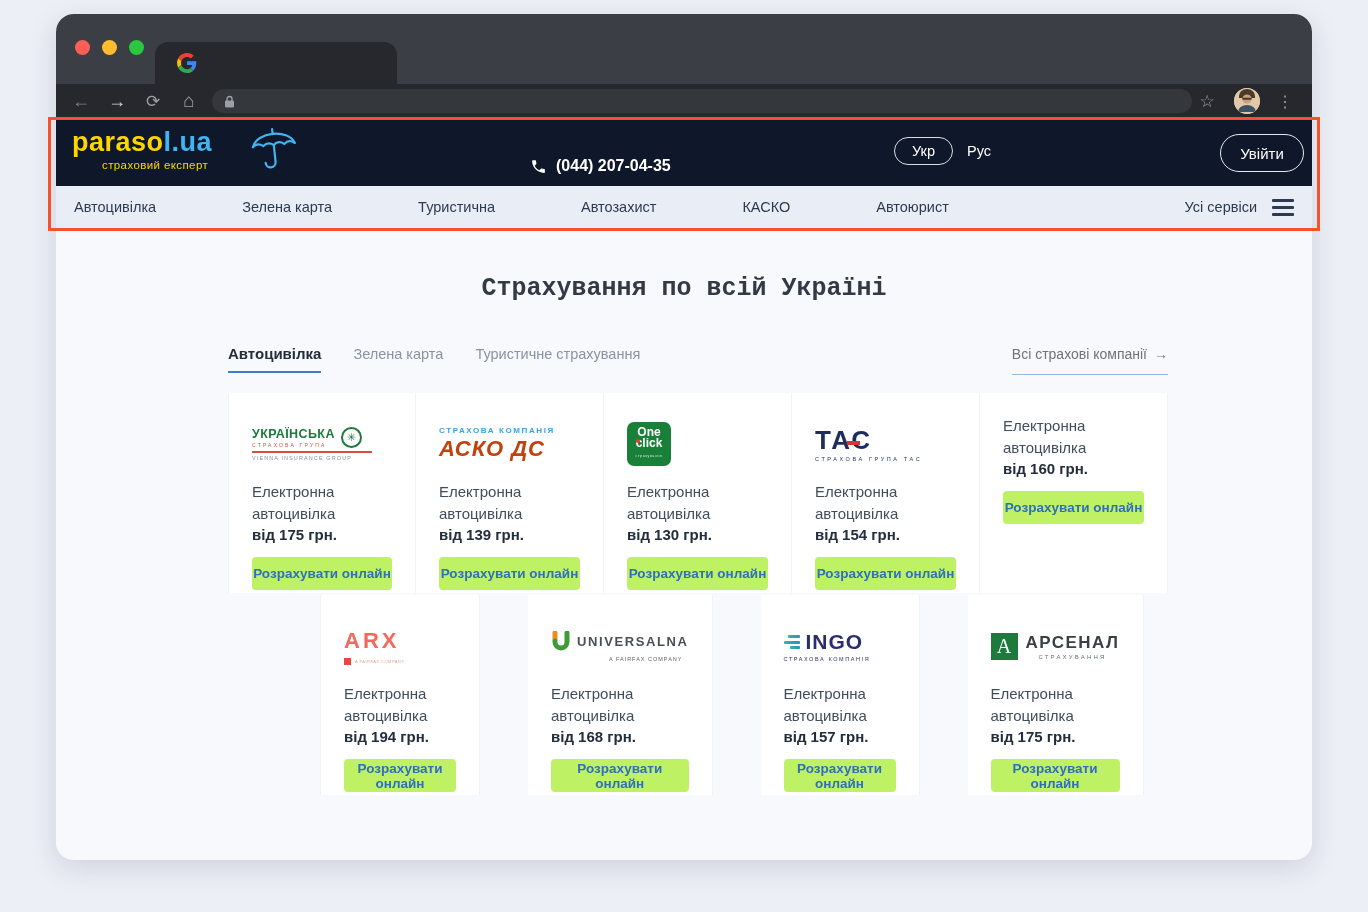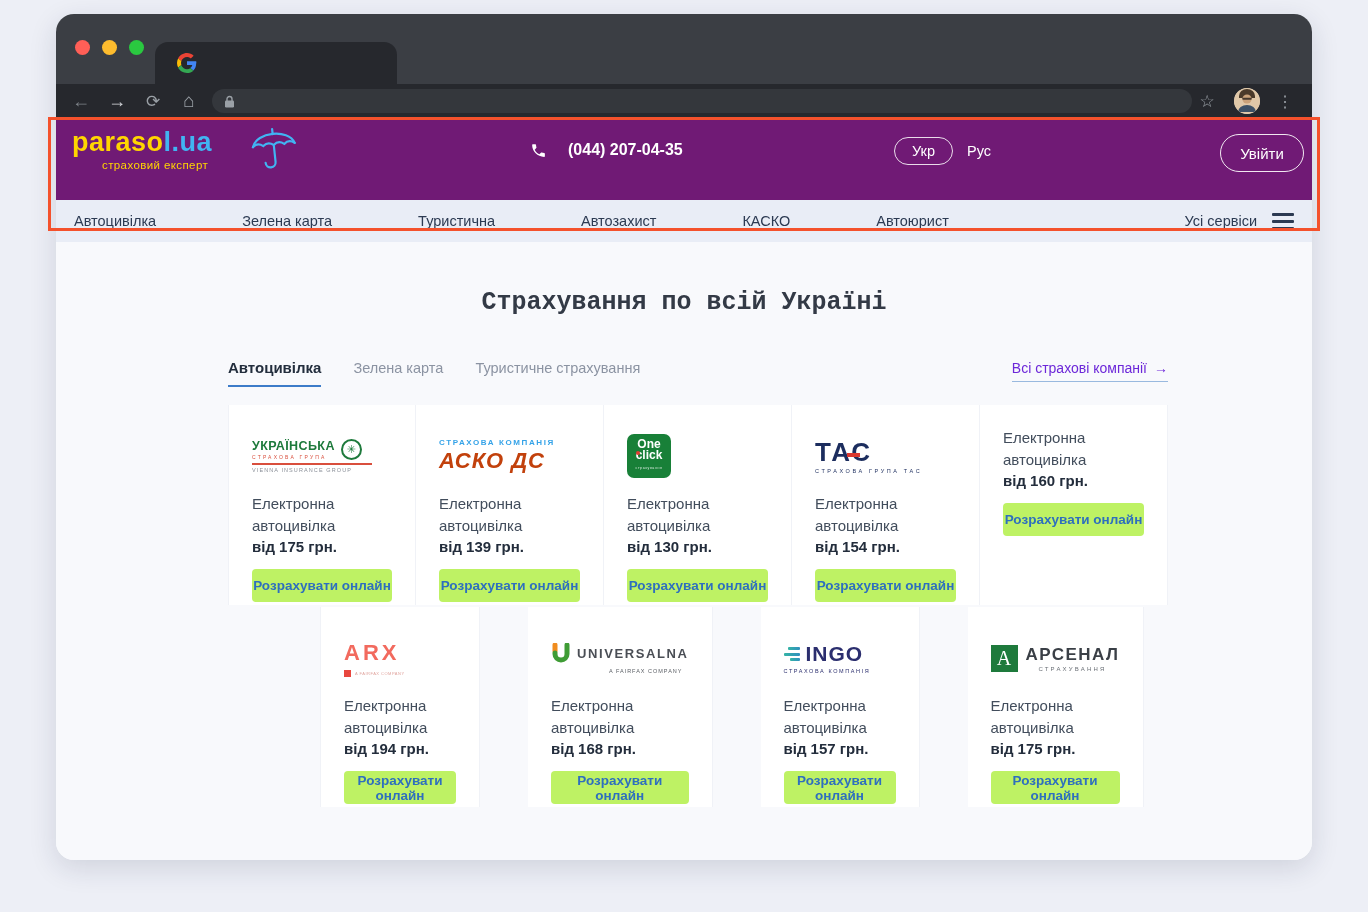--- a/index.html
+++ b/index.html
@@ -39,27 +39,27 @@
   .addressbar {
     position:absolute; left:156px; top:5px; width:980px; height:24px;
     background:#34373c; border-radius:12px; display:flex; align-items:center; padding-left:12px;
   }
   .icon-star { right:92px; left:auto; } .icon-star::before { content:"☆"; font-size:17px; }
   .avatar { position:absolute; right:52px; top:4px; width:26px; height:26px; border-radius:50%;
             background:#e6d2b8; overflow:hidden; cursor:pointer; }
   .icon-dots { right:14px; left:auto; } .icon-dots::before { content:"⋮"; font-size:16px; letter-spacing:0; }
 
   
-  .site-header { position:relative; height:82px; background:#701a75; }
+  .site-header { position:relative; height:68px; background:#0f172a; }
   .logo-block { position:absolute; left:16px; top:9px; cursor:pointer; }
   .logo-text { font-size:27px; font-weight:bold; letter-spacing:.5px; line-height:30px; }
   .logo-text .y { color:#ffd500; } .logo-text .b { color:#41b4f2; }
   .tagline { color:#ffd500; font-size:11.5px; margin:2px 0 0 30px; letter-spacing:.4px; }
   .umbrella { position:absolute; left:192px; top:3px; transform:rotate(-6deg); }
-  .phone { position:absolute; left:474px; top:23px; display:flex; align-items:center; gap:21px;
+  .phone { position:absolute; left:474px; top:39px; display:flex; align-items:center; gap:9px;
            color:#fff; font-size:16px; font-weight:bold; cursor:pointer; }
   .lang { position:absolute; left:838px; top:19px; display:flex; align-items:center; gap:14px; }
   .lang-pill { border:1.5px solid rgba(255,255,255,.85); border-radius:16px; color:#fff;
                padding:5px 17px; font-size:14.5px; cursor:pointer; }
   .lang-plain { color:#fff; font-size:14.5px; cursor:pointer; }
   .login-btn {
     position:absolute; right:8px; top:16px; width:84px; height:38px;
     border:1.5px solid rgba(255,255,255,.9); border-radius:19px; background:transparent;
     color:#fff; font-size:15px; font-family:inherit; cursor:pointer;
   }
@@ -72,23 +72,23 @@
   .burger { display:flex; flex-direction:column; gap:4px; cursor:pointer; }
   .burger i { width:22px; height:3px; background:#2c3a52; border-radius:1px; }
 
   
   .content { height:630px; background:#f8f9fc; }
   .page-title { text-align:center; padding-top:46px; font-size:25px; font-weight:bold; color:#333a46;font-family:Liberation Mono, monospace; }
   .inner { width:940px; margin-left:172px; }
   .tabs-row { display:flex; align-items:baseline; gap:32px; margin-top:42px; }
   .ptab { font-size:14.5px; color:#8b93a2; cursor:pointer; padding-bottom:9px; }
   .ptab.active { font-size:15px; font-weight:bold; color:#232e3d; border-bottom:2.5px solid #3d7cc9; }
-  .all-link { margin-left:auto; display:flex; align-items:center; gap:7px; color:#6d28d9;
+  .all-link { margin-left:auto; display:flex; align-items:center; gap:7px; color:#737373;
               font-size:14px; cursor:pointer; border-bottom:1px solid rgba(75,133,199,.55);
-              padding-bottom:5px; }
+              padding-bottom:12px; }
 
   .row { display:flex; margin-top:18px; }
   .row2 { width:752px; margin-left:92px; margin-top:2px;gap:48px; }
   .card { width:188px; height:200px; background:#fff; padding:22px 23px 24px;
           border-right:1px solid #f0f2f7; }
   .card:first-child { border-left:1px solid #f0f2f7; }
   .logo-box { height:58px; margin-bottom:8px; display:flex; align-items:center; }
   .prod { font-size:15px; line-height:22px; color:#424d5c; width:112px; }
   .price { font-size:15px; font-weight:bold; color:#232d3c; margin-top:1px; }
   .cta { margin-top:14px; width:100%; height:33px; background:#bef264; border:none; border-radius:4px;

